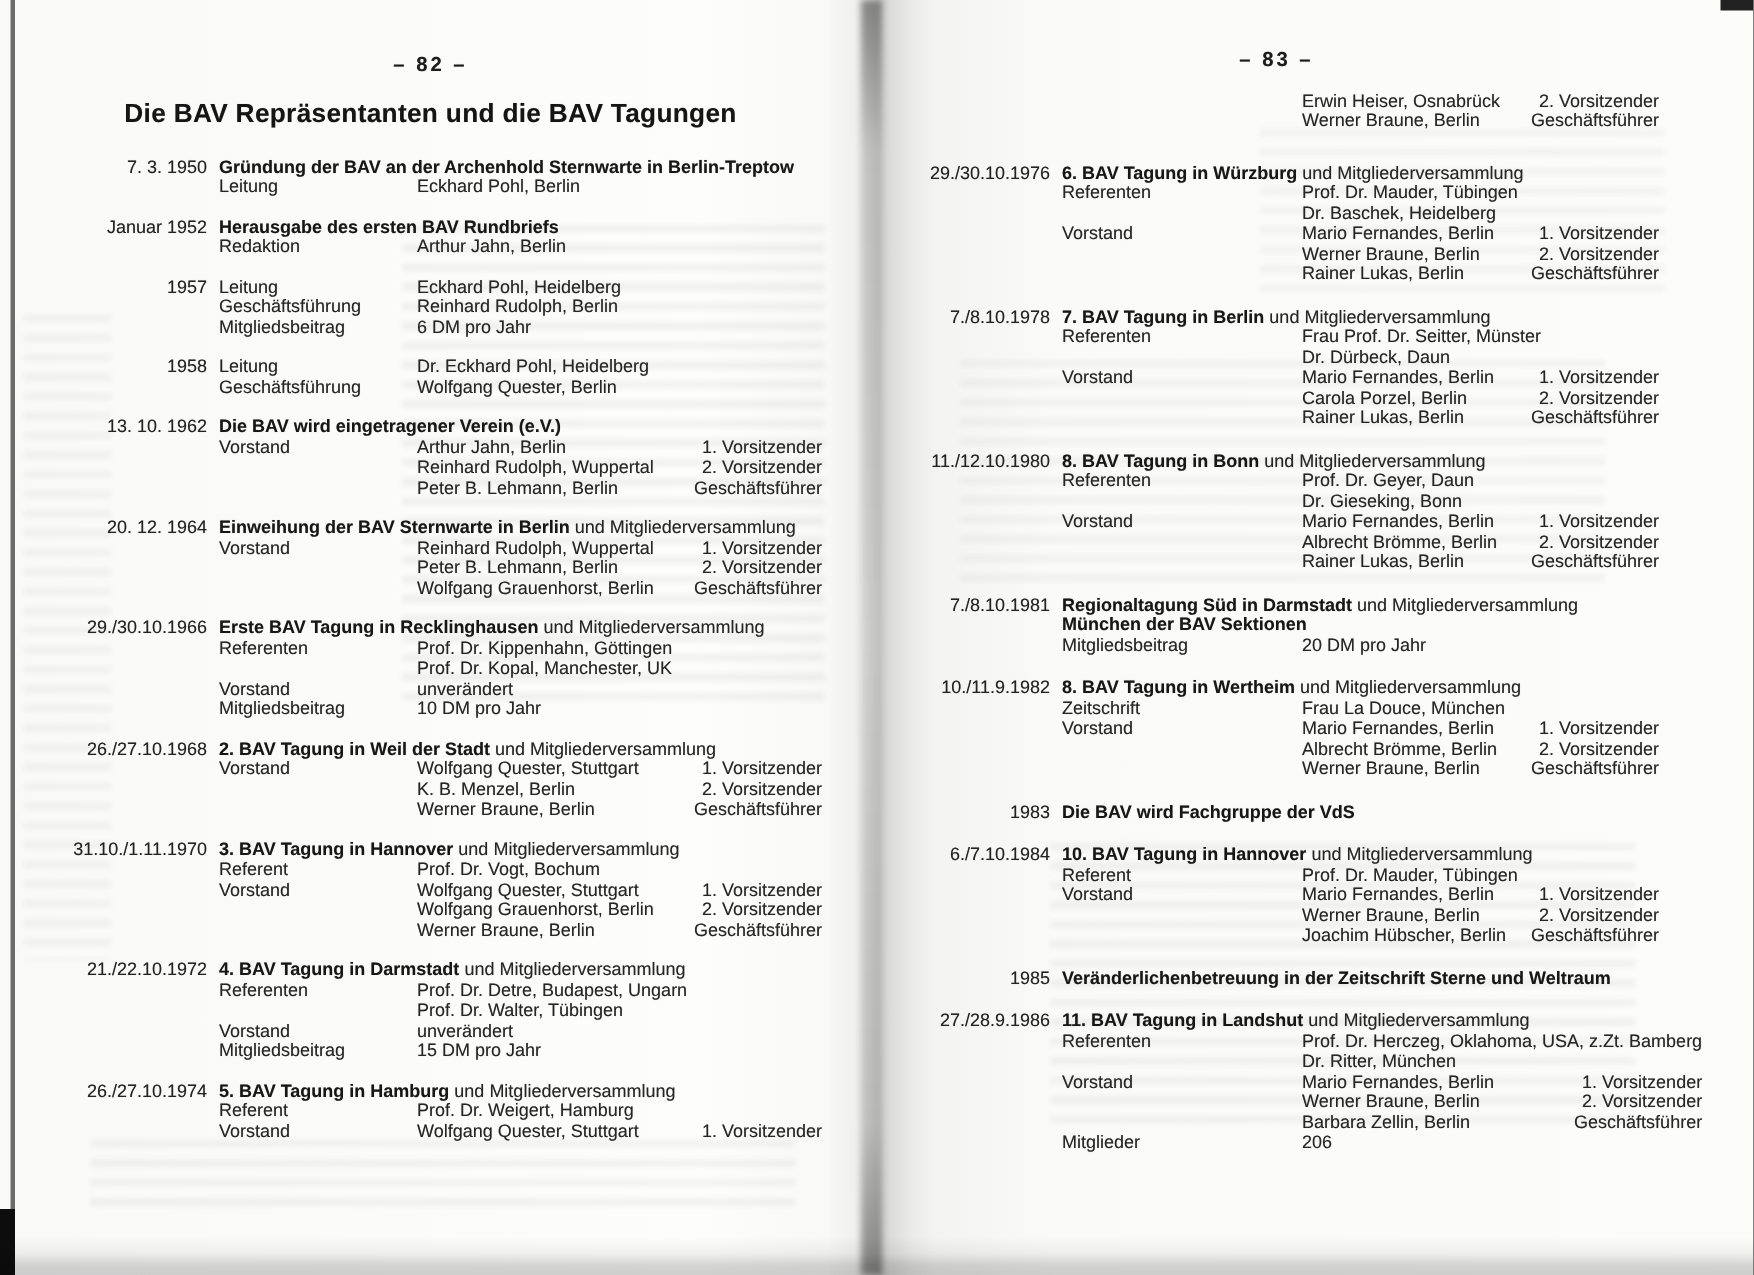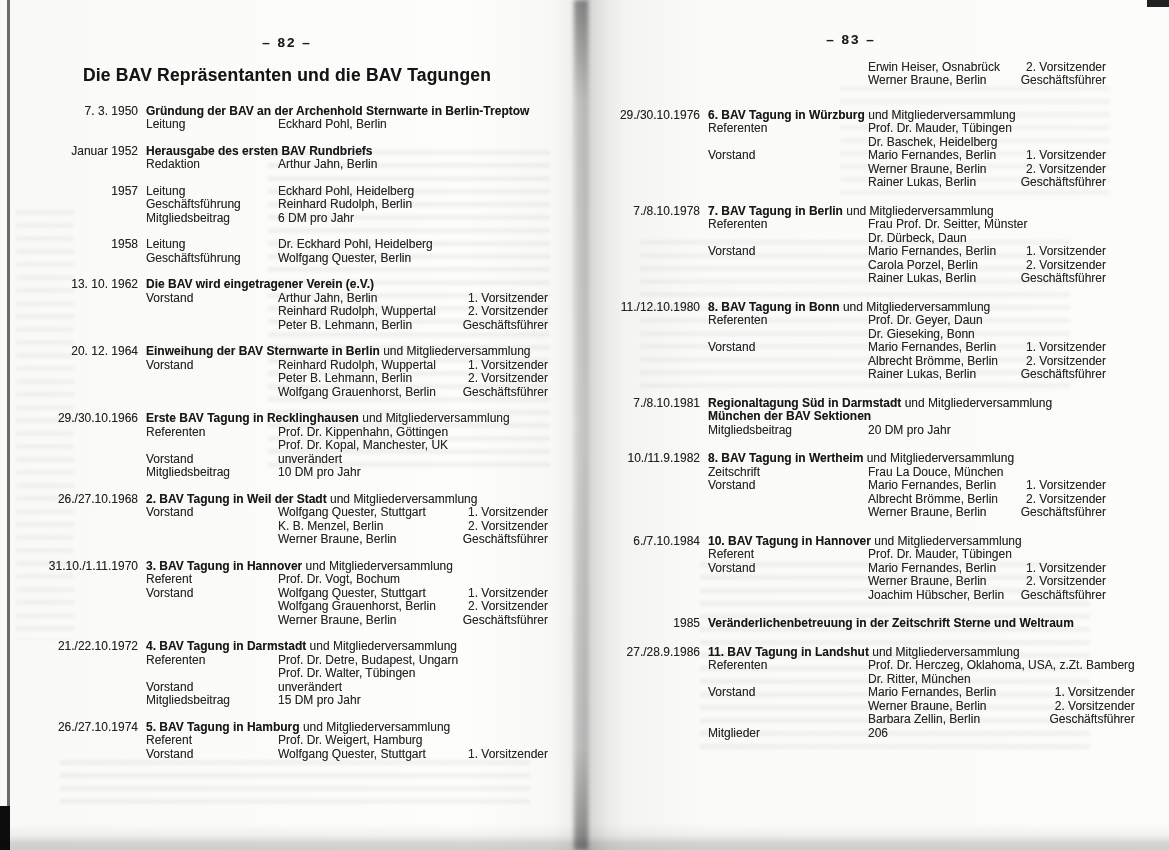--- a/index.html
+++ b/index.html
@@ -433,20 +433,26 @@
               <div class="role">2. Vorsitzender</div>
             </div>
             <div class="row">
               <div class="lab"></div>
               <div class="val">Werner Braune, Berlin</div>
               <div class="role">Geschäftsführer</div>
             </div>
           </div>
         </div>
         <div class="entry">
+          <div class="date">1983</div>
+          <div class="entry-body">
+            <div class="heading"><span class="hb">Die BAV wird Fachgruppe der VdS</span></div>
+          </div>
+        </div>
+        <div class="entry">
           <div class="date">6./7.10.1984</div>
           <div class="entry-body">
             <div class="heading"><span class="hb">10. BAV Tagung in Hannover</span><span class="hr"> und Mitgliederversammlung</span></div>
             <div class="row">
               <div class="lab">Referent</div>
               <div class="val">Prof. Dr. Mauder, Tübingen</div>
               <div class="role"></div>
             </div>
             <div class="row">
               <div class="lab">Vorstand</div>

